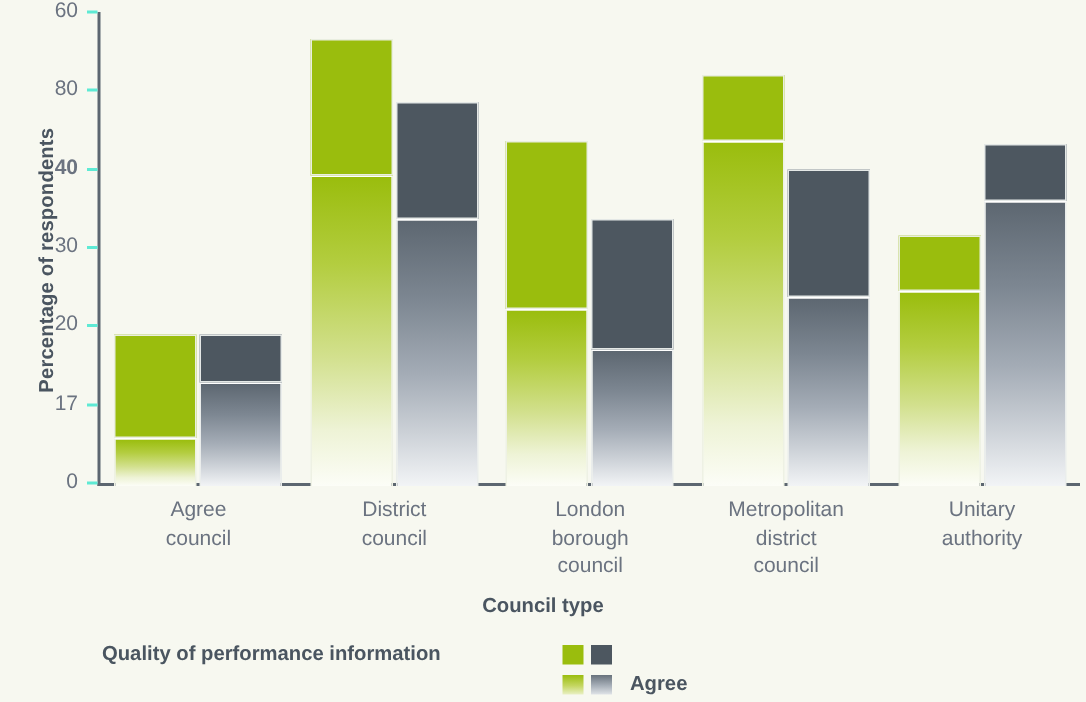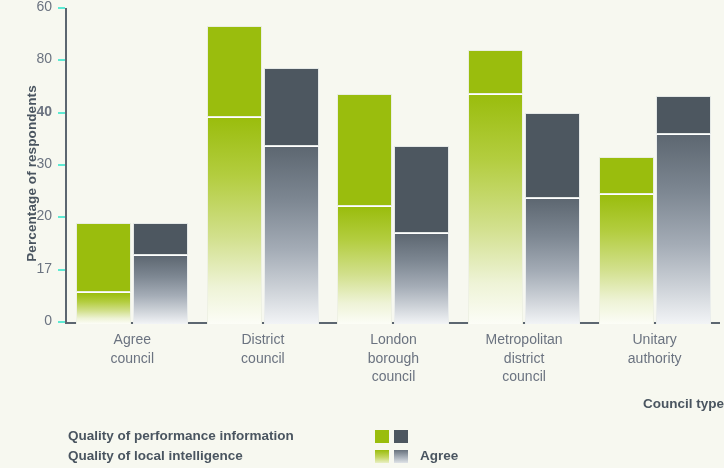--- a/index.html
+++ b/index.html
@@ -139,21 +139,21 @@
     line-height: 18.5px;
     color: #6b7380;
   }
 
   
   .xlabel {
     position: absolute;
     left: 0;
     top: 396px;
     width: 724px;
-    text-align: right;
+    text-align: center;
     font-size: 13.5px;
     font-weight: bold;
     color: #4a5560;
   }
 
   
   .legend {
     position: absolute;
     left: 68px;
     top: 426px;
@@ -316,21 +316,20 @@
 
   <div class="legend" id="legend">
       <div class="legend-row">
         <span class="legend-series-label">Quality of performance information</span>
         <span class="legend-swatches">
           <span class="sw g green-solid"></span>
           <span class="sw d gray-solid"></span>
         </span>
       </div>
       <div class="legend-row">
-        <span class="legend-series-label">Quality of local intelligence</span>
         <span class="legend-swatches">
           <span class="sw g green-grad"></span>
           <span class="sw d gray-grad"></span>
         </span>
         <span class="legend-kind-label">Agree</span>
       </div>
     </div>
 
 </div>
 

